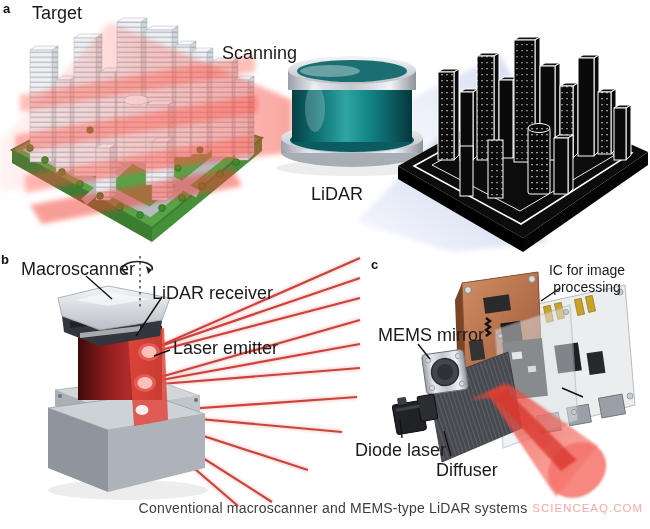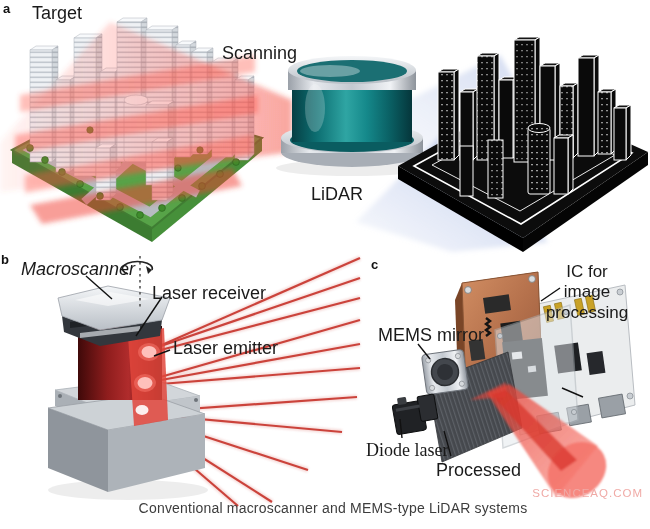--- a/index.html
+++ b/index.html
@@ -1,23 +1,23 @@
 <!DOCTYPE html>
 <html><head>
 <meta charset="utf-8">
 <style>
   html,body{margin:0;padding:0;background:#fff;}
   #figure{position:relative;width:650px;height:529px;background:#ffffff;overflow:hidden;
     font-family:"Liberation Sans", sans-serif;}
   .panel-letter{position:absolute;font-weight:bold;font-size:13px;color:#111;}
   .lbl{position:absolute;font-size:18px;color:#1a1a1a;white-space:nowrap;}
-  .lbl-wrap{position:absolute;font-size:17px;color:#1a1a1a;text-align:center;line-height:1.2;white-space:normal;}
+  .lbl-wrap{position:absolute;font-size:14px;color:#1a1a1a;text-align:center;line-height:1.2;white-space:normal;}
   .caption{position:absolute;top:500px;left:8px;width:100%;text-align:center;
     font-size:14px;color:#3d3d3d;letter-spacing:.2px;}
-  .watermark{position:absolute;top:487px;right:7px;font-size:11.5px;color:#f0aaa6;letter-spacing:1px;}
+  .watermark{position:absolute;top:502px;right:7px;font-size:11.5px;color:#f0aaa6;letter-spacing:1px;}
   svg{position:absolute;top:0;left:0;}
 </style>
 </head>
 <body>
 
 <div id="figure">
 
   <svg width="650" height="529" viewBox="0 0 650 529">
     <defs>
       <pattern id="win" width="4" height="5" patternUnits="userSpaceOnUse">
@@ -454,25 +454,25 @@
       </g>
     </g>
   </svg>
 
   <div class="panel-letter" style="left:3px;top:1px;">a</div>
   <div class="lbl" style="left:32px;top:3px;">Target</div>
   <div class="lbl" style="left:222px;top:43px;text-align:center;">Scanning</div>
   <div class="lbl" style="left:311px;top:184px;">LiDAR</div>
 
   <div class="panel-letter" style="left:1px;top:252px;">b</div>
-  <div class="lbl" style="left:21px;top:259px;font-style:italic;">Macroscanner</div>
-  <div class="lbl" style="left:152px;top:283px;">Laser receiver</div>
+  <div class="lbl" style="left:21px;top:259px;">Macroscanner</div>
+  <div class="lbl" style="left:152px;top:283px;">LiDAR receiver</div>
   <div class="lbl" style="left:173px;top:338px;text-align:center;">Laser emitter</div>
 
   <div class="panel-letter" style="left:371px;top:257px;">c</div>
   <div class="lbl-wrap" style="left:545px;top:262px;width:84px;">IC for image processing</div>
   <div class="lbl" style="left:378px;top:325px;">MEMS mirror</div>
-  <div class="lbl" style="left:366px;top:440px;font-family:Liberation Serif, serif;">Diode laser</div>
-  <div class="lbl" style="left:436px;top:460px;">Processed</div>
+  <div class="lbl" style="left:355px;top:440px;">Diode laser</div>
+  <div class="lbl" style="left:436px;top:460px;">Diffuser</div>
 
   <div class="caption">Conventional macroscanner and MEMS-type LiDAR systems</div>
   <div class="watermark">SCIENCEAQ.COM</div>
 </div>
 
 </body></html>

